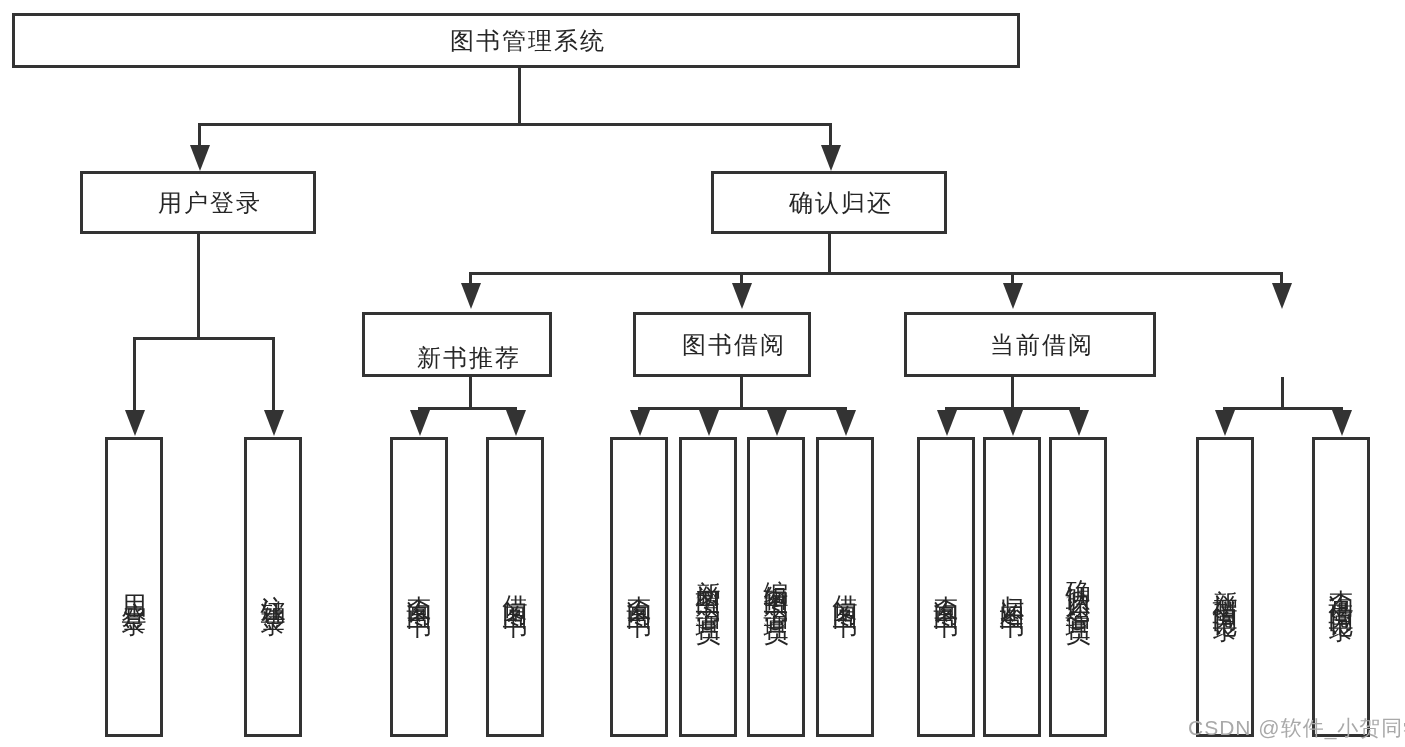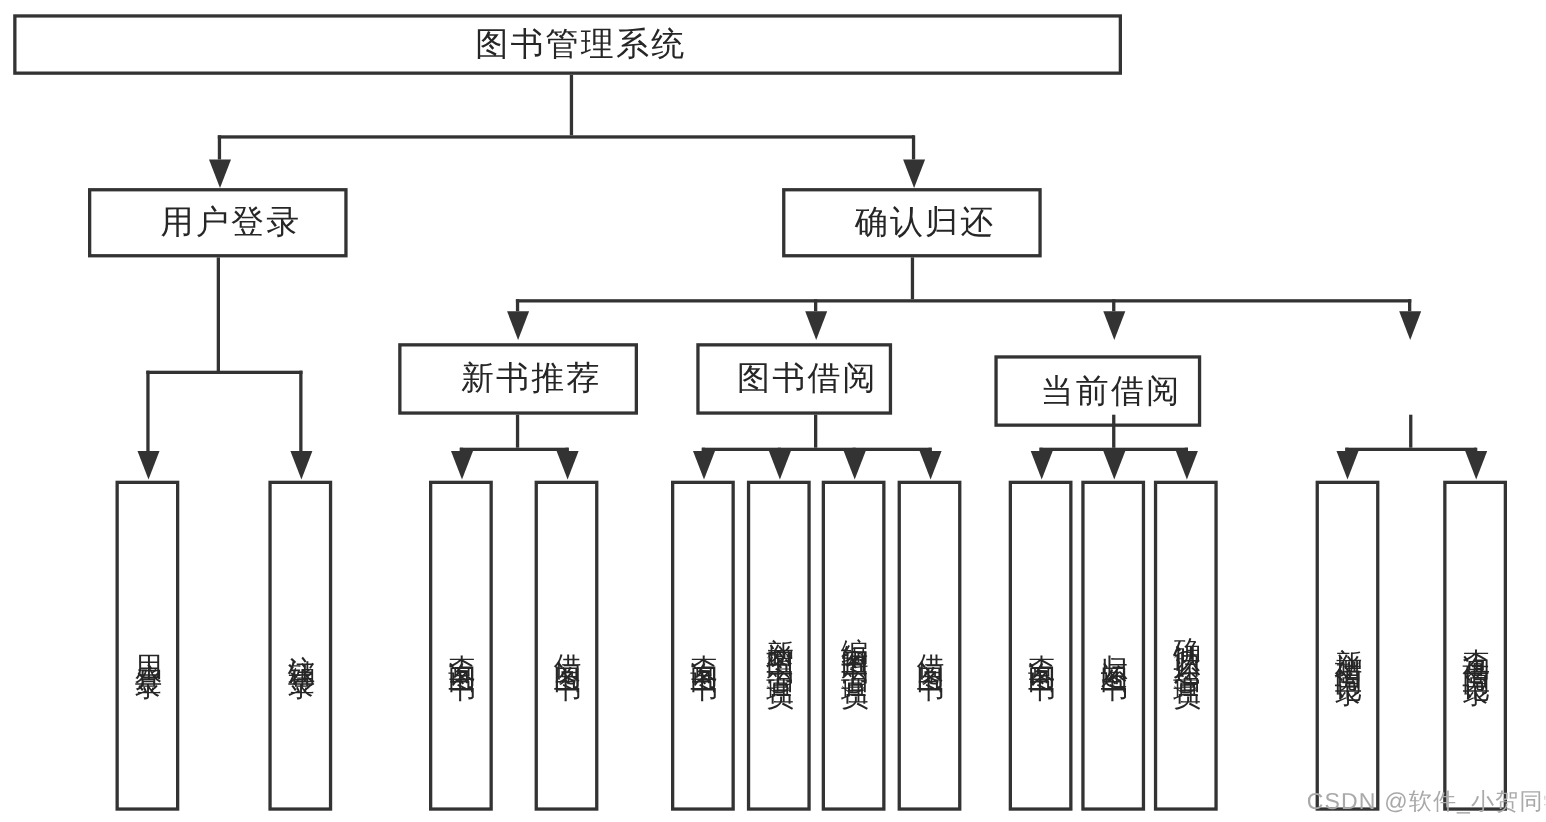--- a/index.html
+++ b/index.html
@@ -21,21 +21,21 @@
   .box{
     position:absolute;
     box-sizing:border-box;
     border:3px solid var(--line);
     background:var(--bg);
     display:flex;
     align-items:center;
     justify-content:center;
     text-align:center;
   }
-  .hbox{font-size:30px;letter-spacing:2px;padding-left:24px;}
+  .hbox{font-size:24px;letter-spacing:2px;padding-left:24px;}
   .vbox{
     writing-mode:vertical-rl;
     font-size:25px;
     letter-spacing:6px;
     line-height:1;
   }
   
   .vline,.hline{position:absolute;background:var(--line);}
   .vline{width:3px;}
   .hline{height:3px;}
@@ -86,27 +86,27 @@
   <div class="arrow" style="left:133px;top:337px;height:73px;"></div>
   <div class="arrow" style="left:272px;top:337px;height:73px;"></div>
 
   <div class="vline" style="left:828px;top:234px;height:38px;"></div>
   <div class="hline" style="left:469px;top:272px;width:814px;"></div>
   <div class="arrow" style="left:469px;top:272px;height:11px;"></div>
   <div class="arrow" style="left:740px;top:272px;height:11px;"></div>
   <div class="arrow" style="left:1011px;top:272px;height:11px;"></div>
   <div class="arrow" style="left:1280px;top:272px;height:11px;"></div>
 
-  <div class="box hbox" style="left:362px;top:312px;width:218px;height:65px;">
+  <div class="box hbox" style="left:362px;top:312px;width:190px;height:65px;align-items:flex-end;">
     <span>新书推荐</span>
   </div>
   <div class="box hbox" style="left:633px;top:312px;width:178px;height:65px;">
     <span>图书借阅</span>
   </div>
-  <div class="box hbox" style="left:904px;top:312px;width:188px;height:65px;margin-top:11px;">
+  <div class="box hbox" style="left:904px;top:312px;width:252px;height:65px;">
     <span>当前借阅</span>
   </div>
 
   <div class="vline" style="left:469px;top:377px;height:30px;"></div>
   <div class="hline" style="left:418px;top:407px;width:99px;"></div>
   <div class="arrow" style="left:418px;top:407px;height:3px;"></div>
   <div class="arrow" style="left:514px;top:407px;height:3px;"></div>
 
   <div class="vline" style="left:740px;top:377px;height:30px;"></div>
   <div class="hline" style="left:638px;top:407px;width:209px;"></div>

